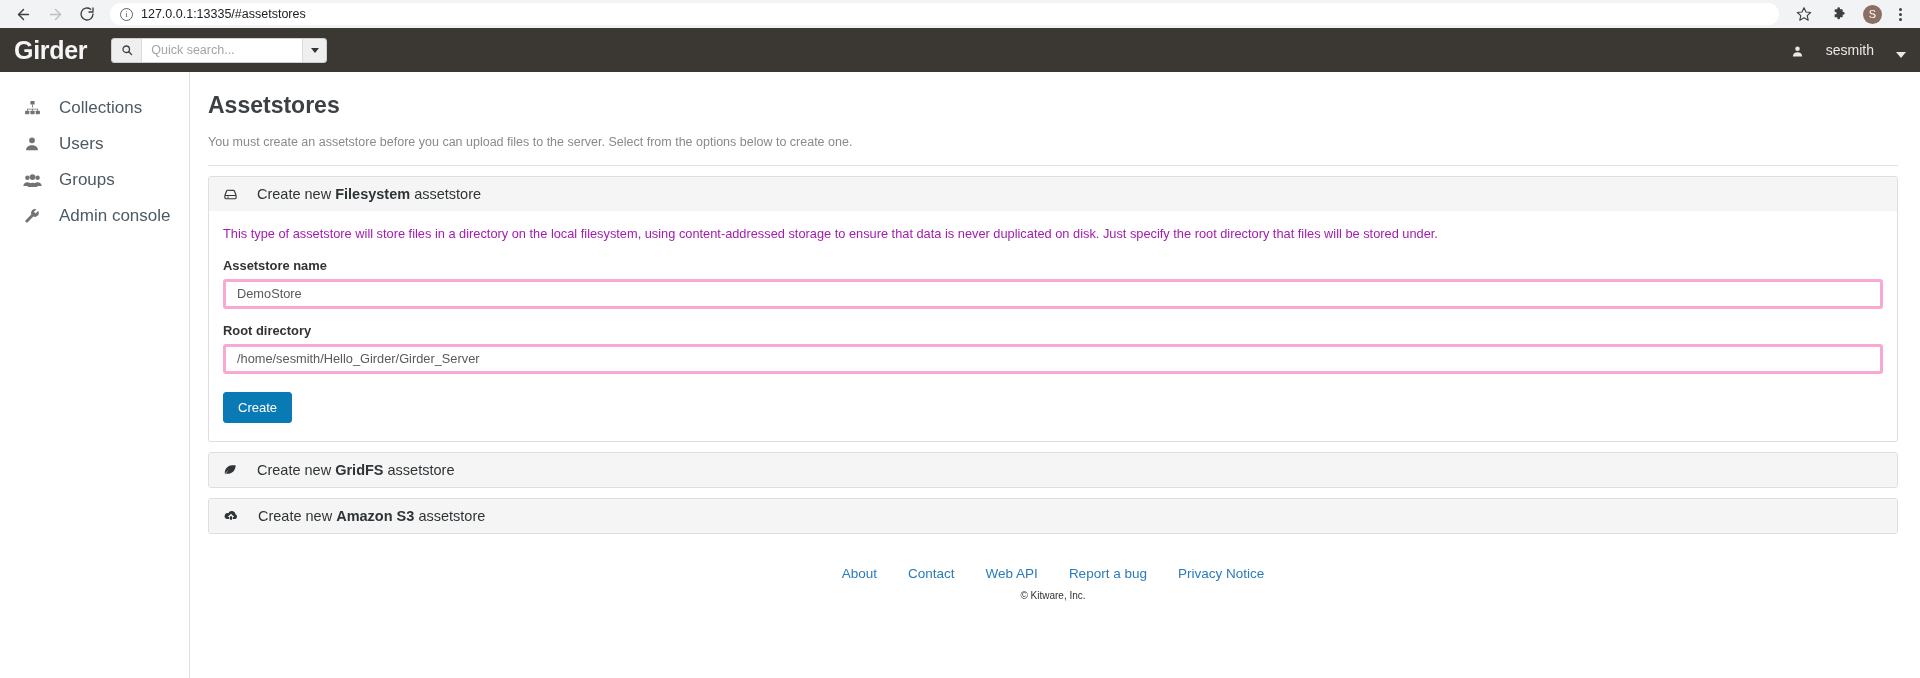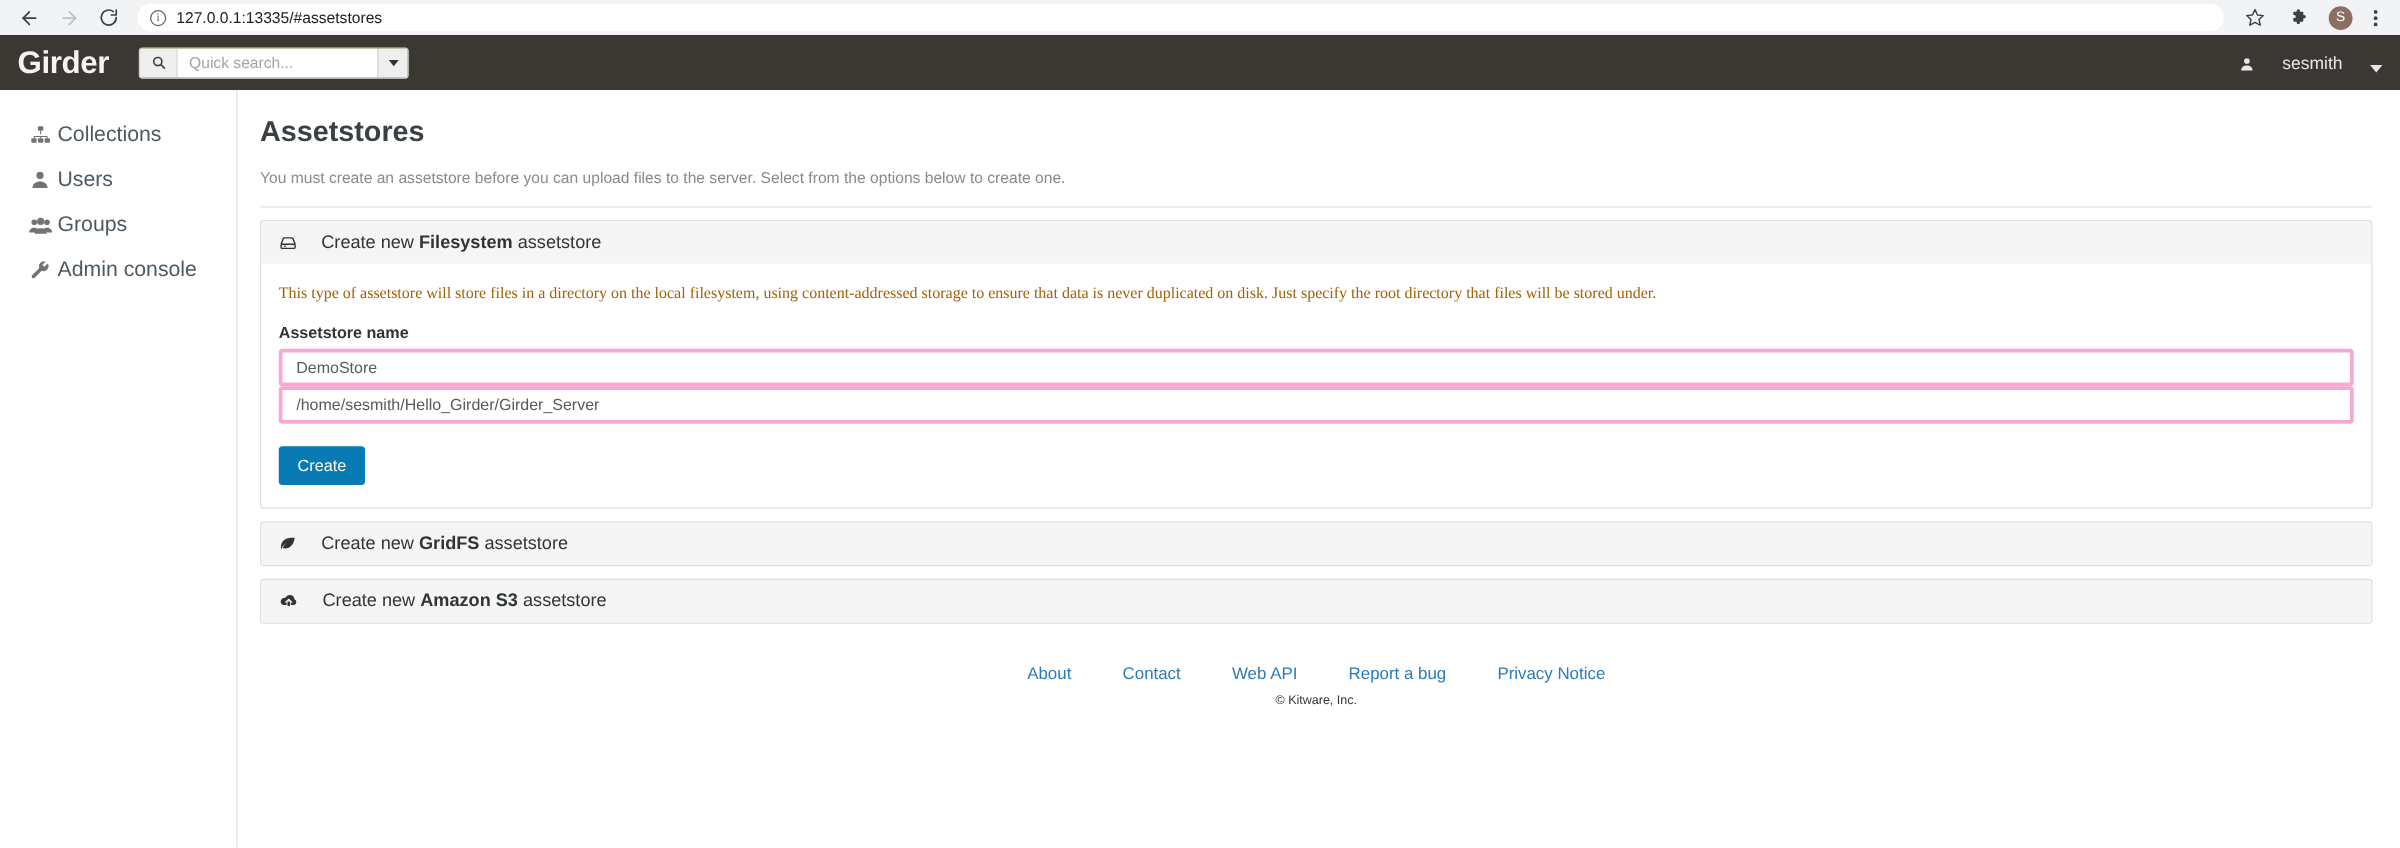--- a/index.html
+++ b/index.html
@@ -145,21 +145,21 @@
   .sidebar {
     width: 190px;
     flex: 0 0 190px;
     border-right: 1px solid #e0e0e0;
     padding-top: 18px;
     background: #fff;
   }
   .side-item {
     display: flex;
     align-items: center;
-    gap: 4px;
+    gap: 17px;
     padding: 8px 0 8px 22px;
     color: #4d5a63;
     font-size: 17px;
   }
   .side-item .ic { width: 20px; display:flex; align-items:center; justify-content:center; color:#737373; }
 
   .content {
     flex: 1 1 auto;
     padding: 14px 22px 0 18px;
     min-width: 0;
@@ -196,24 +196,23 @@
     display: flex;
     align-items: center;
     gap: 19px;
     border-radius: 3px 3px 0 0;
   }
   .panel.collapsed .panel-head { border-radius: 3px; }
   .panel-head b { font-weight: bold; }
   .panel-body { padding: 14px 14px 18px 14px; }
   .para {
     font-size: 12.8px;
-    color: #a16207;
+    color: #a21caf;
     margin: 0 0 10px 0;
     line-height: 1.45;
-    font-family: Liberation Serif, serif;
   }
   .flabel {
     font-size: 12.9px;
     font-weight: bold;
     color: #333;
     margin: 14px 0 6px 0;
   }
   .finput {
     display: block;
     width: 100%;
@@ -239,21 +238,21 @@
   }
 
   
   .footer {
     text-align: center;
     padding-top: 22px;
   }
   .footer-links {
     display: flex;
     justify-content: center;
-    gap: 41px;
+    gap: 31px;
     font-size: 13.5px;
   }
   .footer-links a { color: #2b7bb9; text-decoration: none; }
   .copyright {
     margin-top: 9px;
     font-size: 10px;
     color: #333;
   }
   svg { display: block; }
 </style>
@@ -395,20 +394,21 @@
             </svg>
         </span>
         <span><span>Create new </span><b>Filesystem</b><span> assetstore</span></span>
       </div>
       <div class="panel-body">
         <p class="para">This type of assetstore will store files in a directory on the local filesystem, using content-addressed storage to ensure that data is never duplicated on disk. Just specify the root directory that files will be stored under.</p>
 
         <div class="flabel">Assetstore name</div>
         <input class="finput" type="text" value="DemoStore" style="">
 
+        <div class="flabel">Root directory</div>
         <input class="finput" type="text" value="/home/sesmith/Hello_Girder/Girder_Server" style="">
 
         <button class="btn-create">Create</button>
       </div>
     </div>
 
     <div class="panel collapsed">
       <div class="panel-head">
         <span>
           <svg width="15" height="15" viewBox="0 0 24 24" fill="#2f3437">

